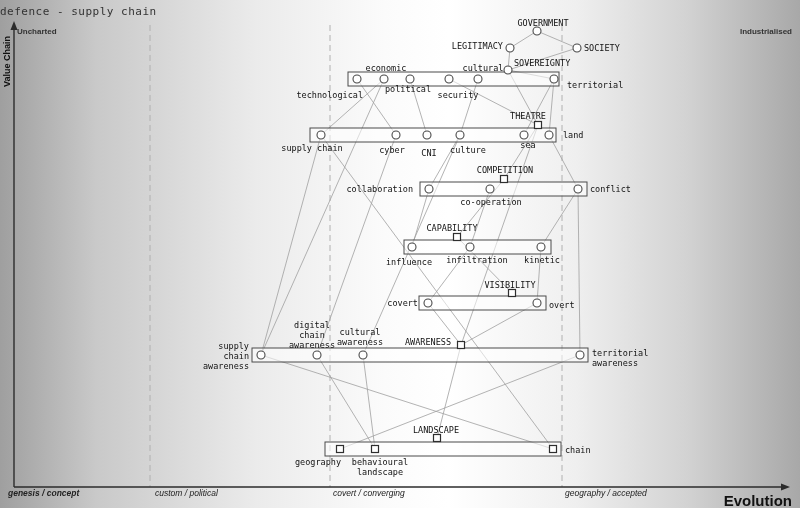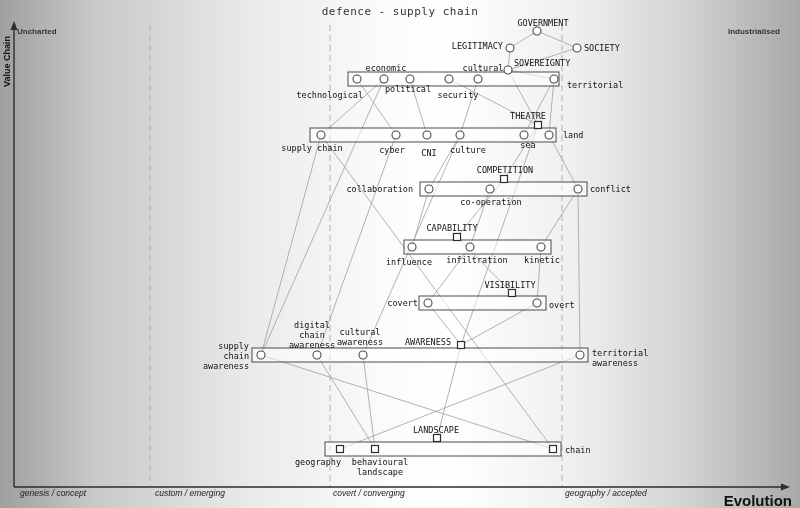--- a/index.html
+++ b/index.html
@@ -2,29 +2,29 @@
 <html><head>
 <meta charset="utf-8">
 <style>
   html,body{margin:0;padding:0;}
   body{
     width:800px;height:508px;position:relative;overflow:hidden;
     background:linear-gradient(90deg,#9f9f9f 0%,#c9c9c9 12%,#ebebeb 32%,#fbfbfb 48%,#ffffff 56%,#efefef 72%,#d2d2d2 86%,#a8a8a8 100%);
     font-family:"DejaVu Sans Mono",monospace;
   }
   #wardley-svg{position:absolute;left:0;top:0;}
-  .title{position:absolute;left:0;right:0;top:5px;text-align:center;font-size:11px;color:#333;letter-spacing:0.5px;}
+  .title{position:absolute;left:0;right:0;top:5px;font-size:11px;color:#333;letter-spacing:0.5px;}
   .corner{position:absolute;top:27px;font-family:"Liberation Sans",sans-serif;font-weight:bold;font-size:8px;color:#333;}
   .tl{left:17px;}
-  .tr{right:20px;}
+  .tr{right:8px;}
   .ylab{position:absolute;left:2px;top:36px;writing-mode:vertical-rl;transform:rotate(180deg);
         font-family:"Liberation Sans",sans-serif;font-weight:bold;font-size:9px;color:#111;}
   .xlab{position:absolute;right:8px;top:492px;font-family:"Liberation Sans",sans-serif;font-weight:bold;font-size:15px;color:#111;}
   .stage-label{position:absolute;top:488px;font-family:"Liberation Sans",sans-serif;font-style:italic;font-size:8.5px;color:#222;}
-  .s0{left:20px;} .s1{left:155px;} .s2{left:333px;} .s3{left:565px;}
+  .s0{left:8px;font-weight:bold;} .s1{left:155px;} .s2{left:333px;} .s3{left:565px;}
   .grid{stroke:#b0b0b0;stroke-width:1;stroke-dasharray:6 4;}
   .axis{stroke:#2b2b2b;stroke-width:1.4;}
   .axis-arrow{fill:#2b2b2b;}
   .edge{stroke:#a0a0a0;stroke-width:0.8;}
   .pipeline{fill:rgba(255,255,255,0.55);stroke:#4a4a4a;stroke-width:1;}
   .node-circle{fill:#ffffff;stroke:#4a4a4a;stroke-width:1.1;}
   .node-square{fill:#ffffff;stroke:#2e2e2e;stroke-width:1.2;}
   .node-label{font-family:"DejaVu Sans Mono",monospace;font-size:8.5px;fill:#111;}
 </style>
 </head>
@@ -169,18 +169,18 @@
         <text x="451" y="345" text-anchor="end" class="node-label"><tspan x="451">AWARENESS</tspan></text>
         <text x="592" y="356" text-anchor="start" class="node-label"><tspan x="592">territorial</tspan><tspan x="592" dy="10">awareness</tspan></text>
         <text x="318" y="465" text-anchor="middle" class="node-label"><tspan x="318">geography</tspan></text>
         <text x="380" y="465" text-anchor="middle" class="node-label"><tspan x="380">behavioural</tspan><tspan x="380" dy="10">landscape</tspan></text>
         <text x="565" y="453" text-anchor="start" class="node-label"><tspan x="565">chain</tspan></text>
         <text x="436" y="433" text-anchor="middle" class="node-label"><tspan x="436">LANDSCAPE</tspan></text>
       </g>
   </svg>
 
   <div class="stage-label s0">genesis / concept</div>
-  <div class="stage-label s1">custom / emerging</div>
+  <div class="stage-label s1">custom / political</div>
   <div class="stage-label s2">covert / converging</div>
   <div class="stage-label s3">geography / accepted</div>
   <div class="xlab">Evolution</div>
 
 </div>
 
 </body></html>

